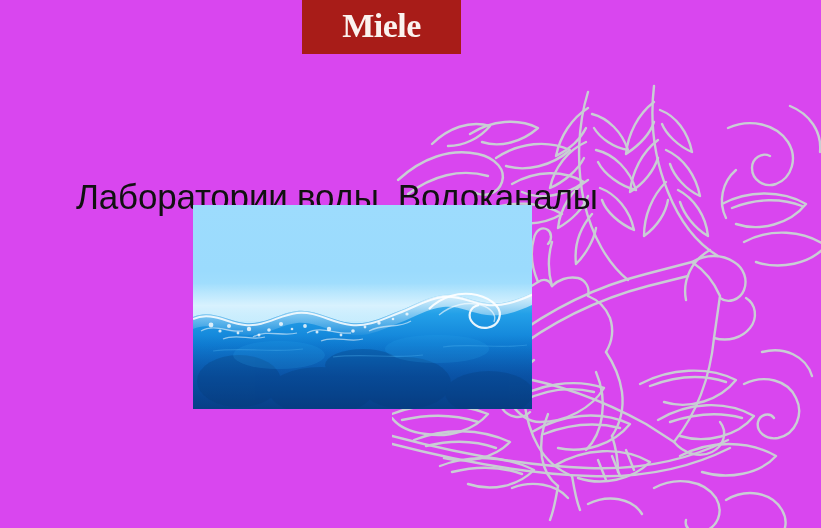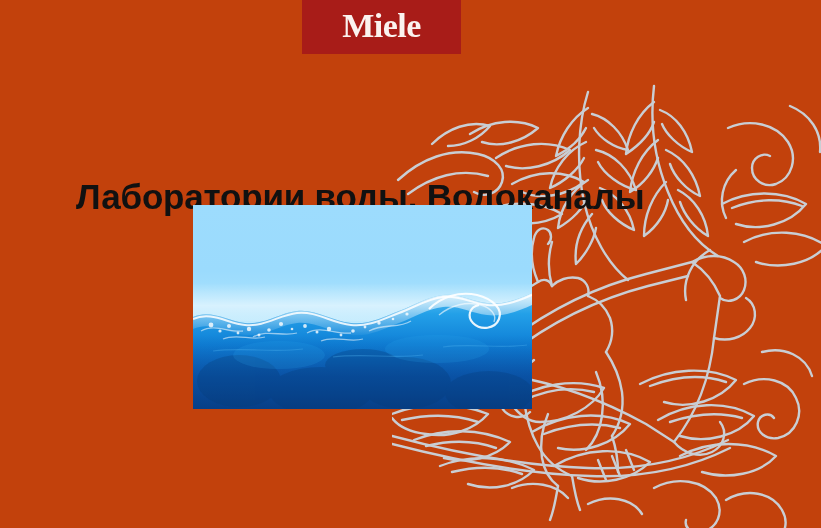--- a/index.html
+++ b/index.html
@@ -9,21 +9,21 @@
     background: #ffffff;
   }
   body {
     font-family: "Liberation Sans", sans-serif;
   }
 
   #slide {
     position: relative;
     width: 821px;
     height: 528px;
-    background: #c2410c;
+    background: #d946ef;
     overflow: hidden;
   }
 
   
   #crest-watermark {
     position: absolute;
     left: 392px;
     top: 84px;
     width: 440px;
     height: 452px;
@@ -60,21 +60,21 @@
     white-space: nowrap;
   }
 
   
   #slide-title {
     position: absolute;
     left: 76px;
     top: 141px;
     width: 660px;
     font-family: "Liberation Sans", sans-serif;
-    font-weight: bold;
+    font-weight: normal;
     font-size: 35px;
     line-height: 42px;
     color: #111111;
     letter-spacing: -0.2px;
     white-space: nowrap;
     margin-top: 35px;
   }
 
   
   #water-photo {

